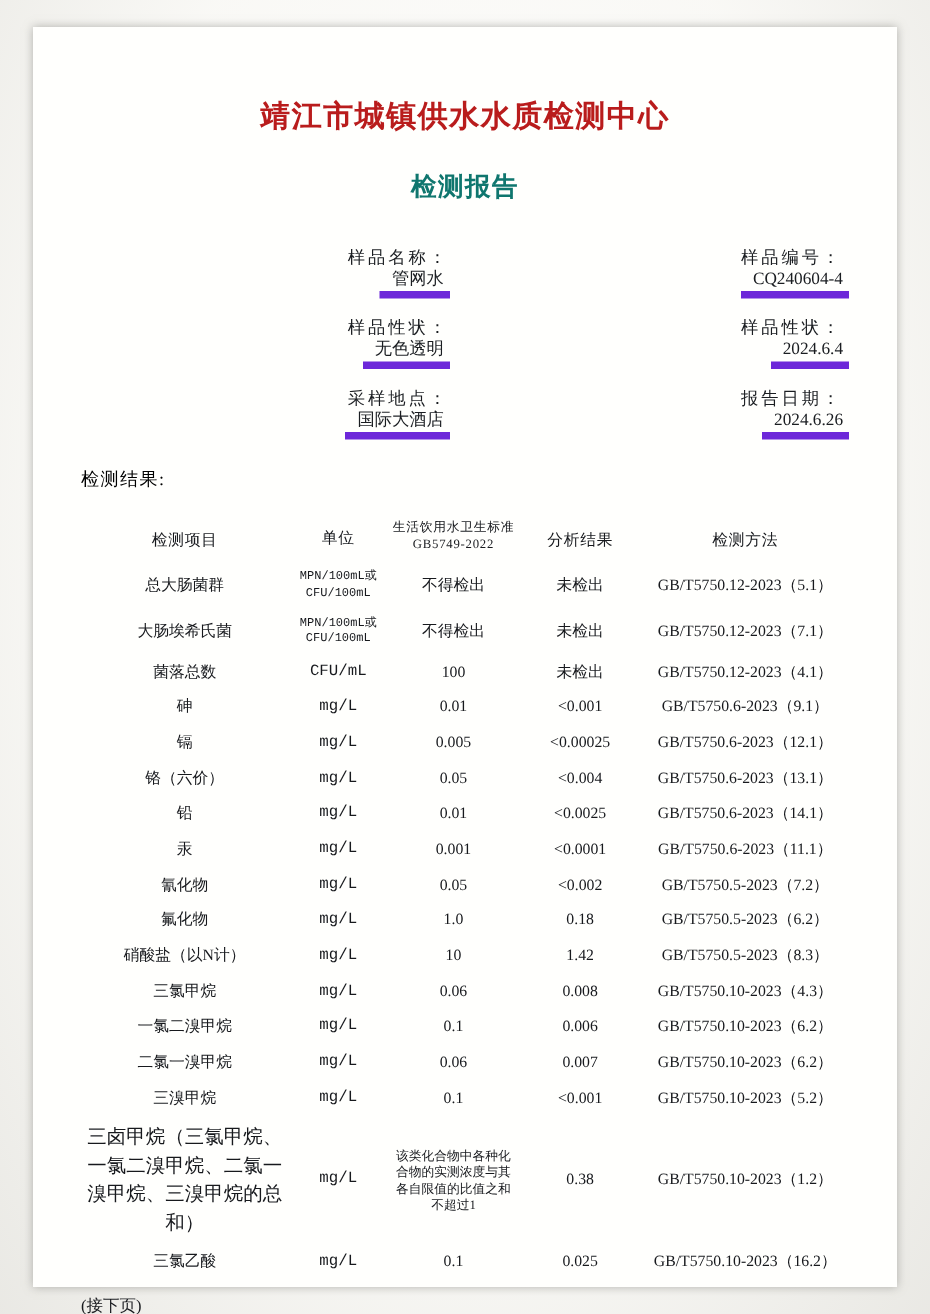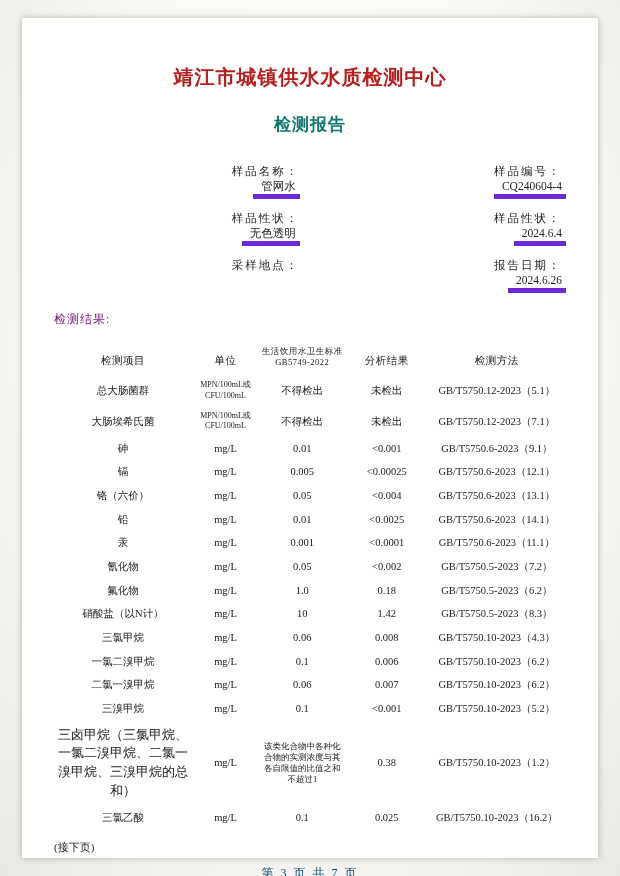--- a/index.html
+++ b/index.html
@@ -89,21 +89,21 @@
     line-height: 14px;
     font-size: 11.5px;
   }
   .meta-col.right .meta-label {
     width: 72px;
   }
   .results-label {
     margin-top: 6px;
     font-size: 12px;
     letter-spacing: 1px;
-    color: #701a75;
+    color: #000000;
   }
   table.report {
     margin-top: 14px;
     width: 100%;
     border-collapse: collapse;
     font-size: 10.5px;
     color: #17191d;
   }
   table.report th {
     font-weight: normal;
@@ -112,21 +112,21 @@
     line-height: 1.25;
     letter-spacing: 0.5px;
   }
   table.report td {
     padding: 5px 2px;
     text-align: center;
     vertical-align: middle;
     line-height: 1.3;
   }
   .col-item { width: 27%; }
-  .col-unit { width: 13%; }
+  .col-unit { width: 13%; font-family: Liberation Mono, monospace; }
   .col-std  { width: 17%; }
   .col-res  { width: 16%; }
   .col-mth  { width: 27%; }
   .th-item, .td-item { text-align: center; }
   .td-item.narrow {
     font-size: 13px;
     line-height: 1.45;
   }
   .unit-small {
     font-size: 8px;
@@ -170,20 +170,21 @@
         <div class="meta-row">
           <span class="meta-label">样品名称：</span>
           <span class="meta-value">管网水</span>
         </div>
         <div class="meta-row">
           <span class="meta-label">样品性状：</span>
           <span class="meta-value">无色透明</span>
         </div>
         <div class="meta-row">
           <span class="meta-label">采样地点：</span>
+          <span class="meta-value">国际大酒店</span>
         </div>
       </div>
       <div class="meta-col right">
         <div class="meta-row">
           <span class="meta-label">样品编号：</span>
           <span class="meta-value">CQ240604-4</span>
         </div>
         <div class="meta-row">
           <span class="meta-label">样品性状：</span>
           <span class="meta-value">2024.6.4</span>
@@ -216,20 +217,27 @@
             <td class="col-mth">GB/T5750.12-2023（5.1）</td>
           </tr>
           <tr>
             <td class="col-item td-item">大肠埃希氏菌</td>
             <td class="col-unit unit-small">MPN/100mL或CFU/100mL</td>
             <td class="col-std">不得检出</td>
             <td class="col-res">未检出</td>
             <td class="col-mth">GB/T5750.12-2023（7.1）</td>
           </tr>
           <tr>
+            <td class="col-item td-item">菌落总数</td>
+            <td class="col-unit">CFU/mL</td>
+            <td class="col-std">100</td>
+            <td class="col-res">未检出</td>
+            <td class="col-mth">GB/T5750.12-2023（4.1）</td>
+          </tr>
+          <tr>
             <td class="col-item td-item">砷</td>
             <td class="col-unit">mg/L</td>
             <td class="col-std">0.01</td>
             <td class="col-res">&lt;0.001</td>
             <td class="col-mth">GB/T5750.6-2023（9.1）</td>
           </tr>
           <tr>
             <td class="col-item td-item">镉</td>
             <td class="col-unit">mg/L</td>
             <td class="col-std">0.005</td>

